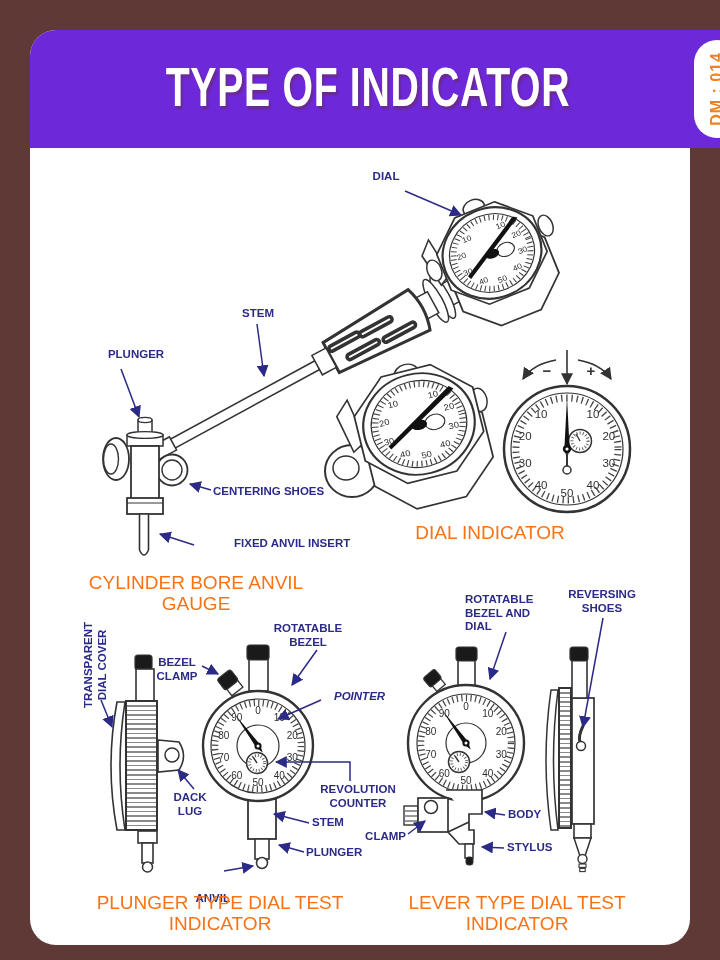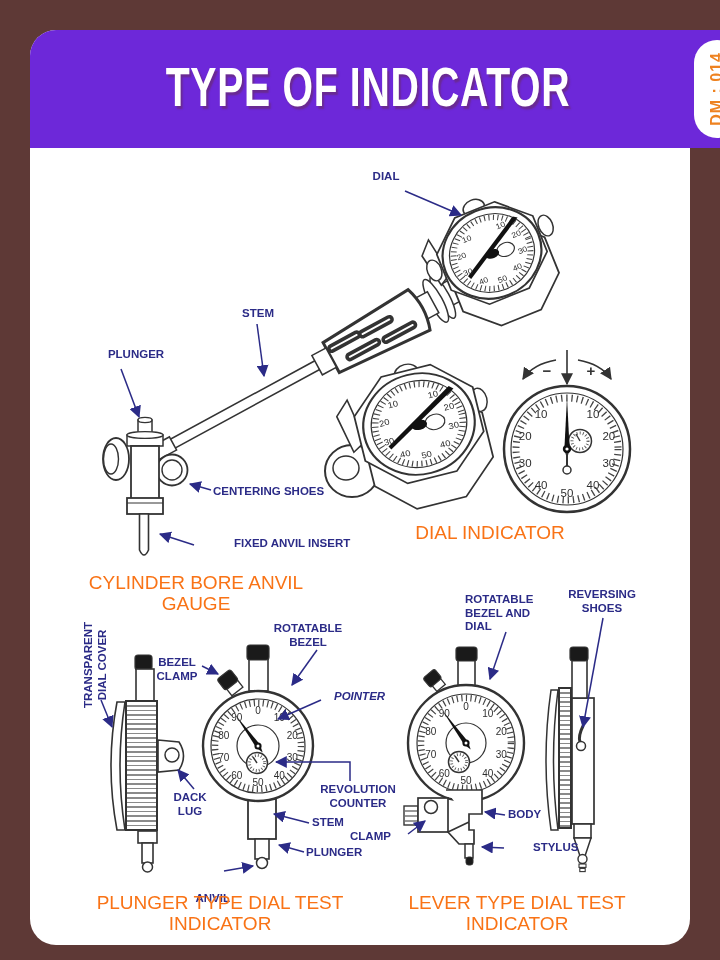--- a/index.html
+++ b/index.html
@@ -9,21 +9,21 @@
   .header-title{position:absolute;left:0;right:40px;top:24px;text-align:center;color:#ffffff;
     font-size:56px;font-weight:bold;letter-spacing:1px;transform:scaleX(0.7);
     text-shadow:3px 3px 2px rgba(100,45,15,.35);white-space:nowrap;}
   .code-badge{position:absolute;right:6px;top:10px;width:46px;height:98px;background:#ffffff;border-radius:23px;
     display:flex;align-items:center;justify-content:center;}
   .code-badge span{writing-mode:vertical-rl;transform:rotate(180deg);color:#ee8220;font-weight:bold;font-size:16px;letter-spacing:1px;}
   .stage{position:absolute;left:0;top:0;width:720px;height:960px;}
   svg.draw{position:absolute;left:0;top:0;}
   .lbl{position:absolute;color:#2b2b87;font-weight:bold;font-size:11.5px;line-height:1.18;}
   .ttl{position:absolute;color:#f97316;font-weight:normal;font-size:19px;line-height:1.1;}
-  .c{text-align:center;} .r{}
+  .c{text-align:center;} .r{text-align:right;}
   .rot{transform:rotate(-90deg);transform-origin:50% 50%;}
   .ribbed{position:absolute;border:2px solid #333;box-sizing:border-box;
     background:repeating-linear-gradient(180deg,#ffffff 0 3px,#8a8a8a 3px 4.6px);}
   .dialnum{fill:#2e2e2e;text-anchor:middle;font-family:"Liberation Sans",sans-serif;}
   .stroke{fill:#ffffff;stroke:#333333;}
 </style>
 </head>
 <body>
 
 <div class="poster">
@@ -312,16 +312,16 @@
     <div class="lbl c" style="left:305px;top:783px;width:106px;">REVOLUTION COUNTER</div>
     <div class="lbl" style="left:312px;top:816px;width:60px;">STEM</div>
     <div class="lbl" style="left:306px;top:846px;width:80px;">PLUNGER</div>
     <div class="lbl" style="left:186px;top:892px;width:44px;text-align:right;">ANVIL</div>
     <div class="ttl c" style="left:70px;top:893px;width:300px;">PLUNGER TYPE DIAL TEST INDICATOR</div>
 
     <div class="lbl" style="left:465px;top:593px;width:92px;">ROTATABLE BEZEL AND DIAL</div>
     <div class="lbl c" style="left:557px;top:588px;width:90px;">REVERSING SHOES</div>
     <div class="lbl r" style="left:350px;top:830px;width:56px;">CLAMP</div>
     <div class="lbl" style="left:508px;top:808px;width:70px;">BODY</div>
-    <div class="lbl" style="left:507px;top:841px;width:60px;margin-left:26px;">STYLUS</div>
+    <div class="lbl" style="left:507px;top:841px;width:60px;">STYLUS</div>
     <div class="ttl c" style="left:372px;top:893px;width:290px;">LEVER  TYPE DIAL TEST INDICATOR</div>
   </div>
 </div>
 
 </body></html>

